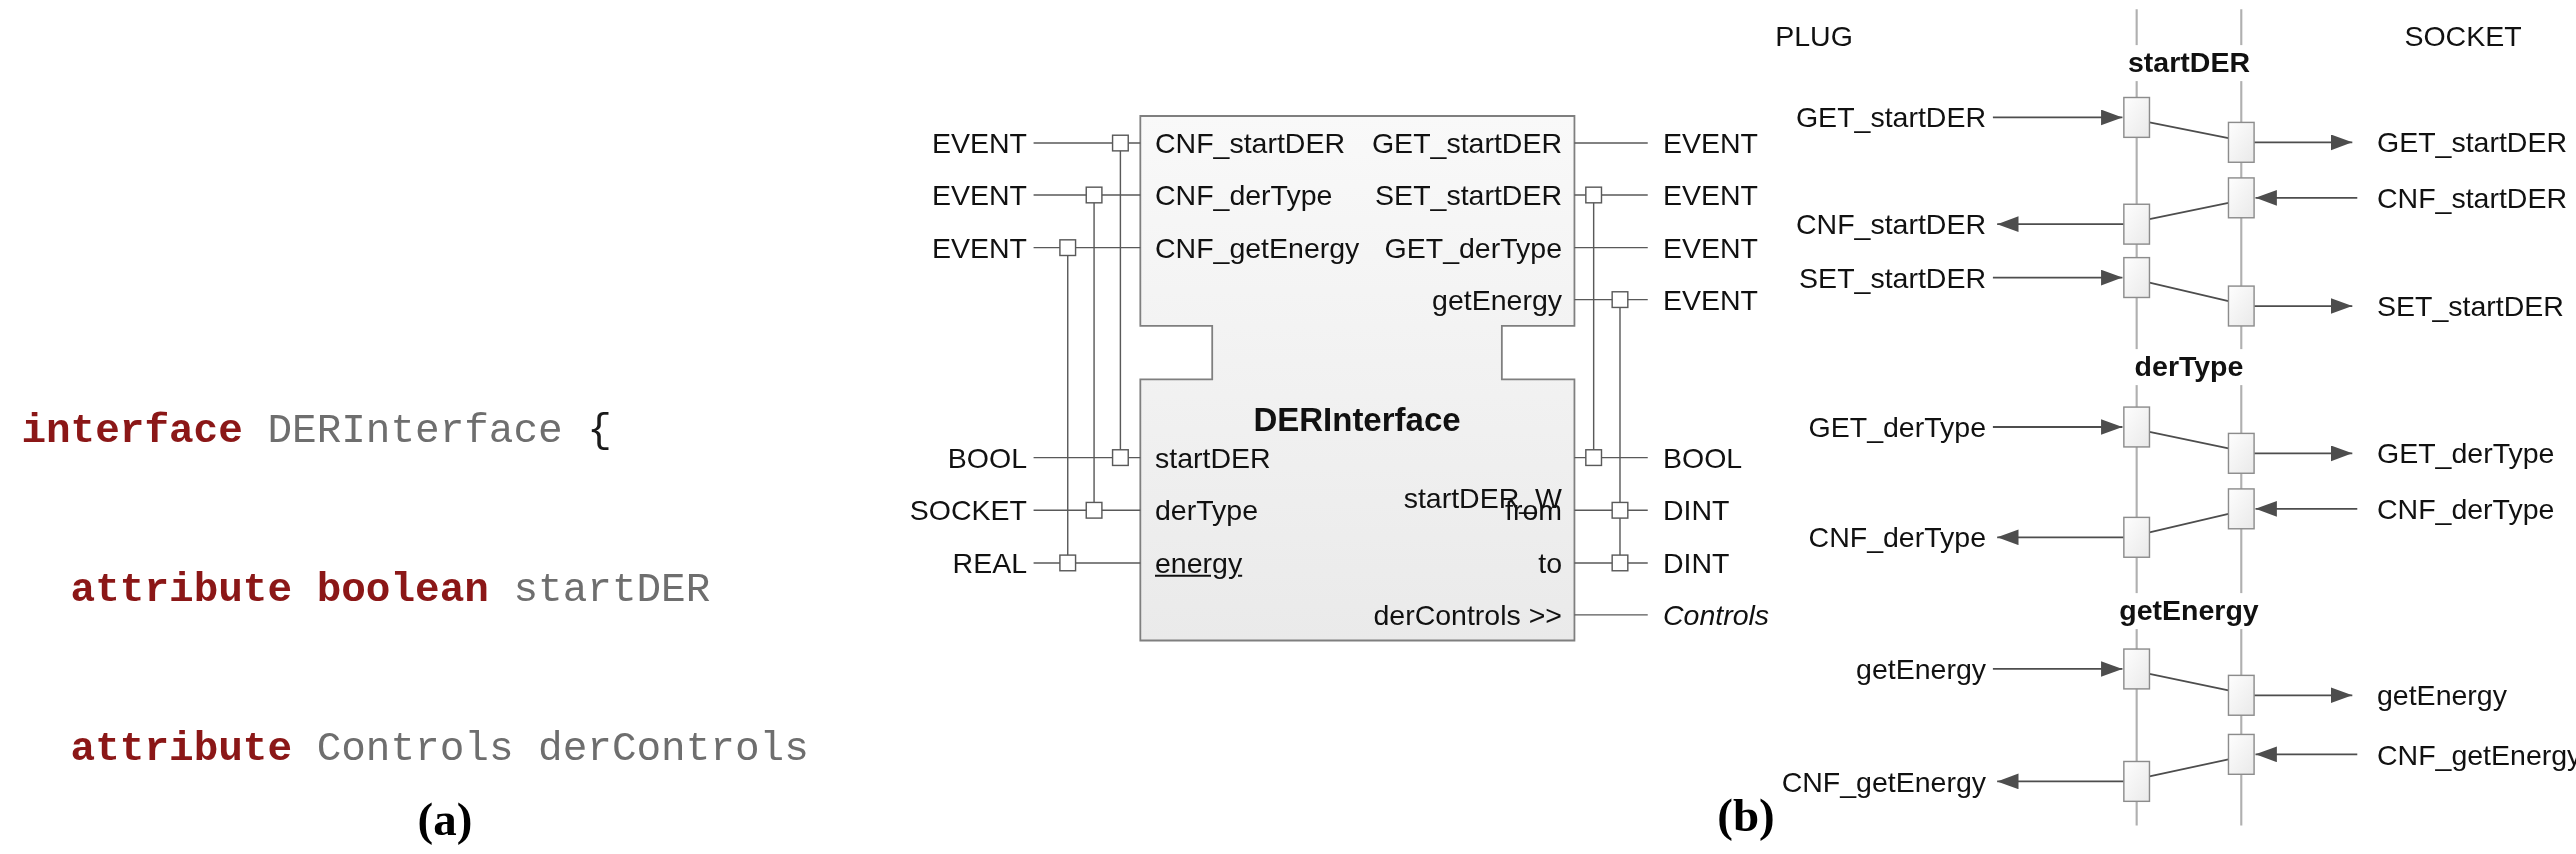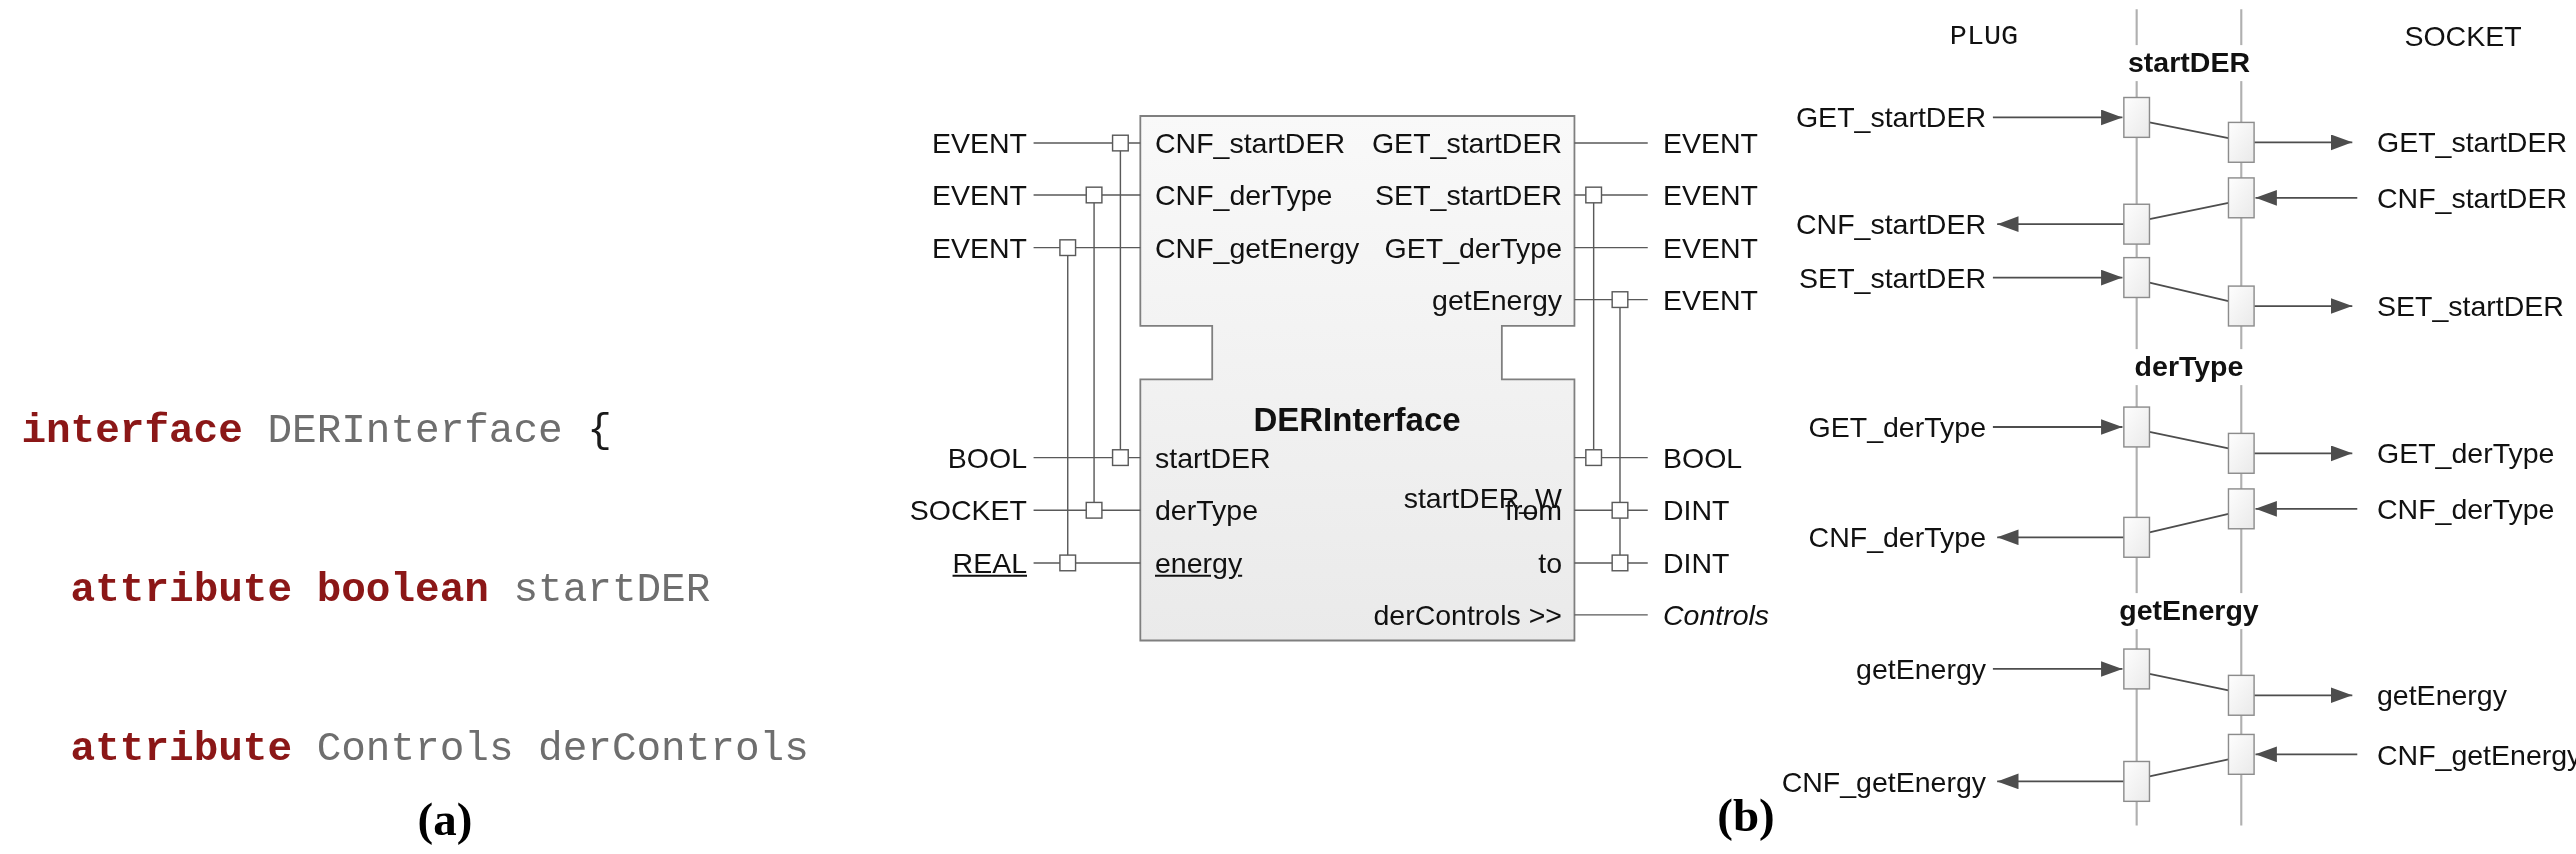--- a/index.html
+++ b/index.html
@@ -189,21 +189,21 @@
     
   </div>
 
   <div class="fb-title" style="left:1357px;top:420px;">DERInterface</div>
 
   <div class="lbl ra" style="right:1549px;top:143px;">EVENT</div>
   <div class="lbl ra" style="right:1549px;top:195px;">EVENT</div>
   <div class="lbl ra" style="right:1549px;top:248px;">EVENT</div>
   <div class="lbl ra" style="right:1549px;top:458px;">BOOL</div>
   <div class="lbl ra" style="right:1549px;top:510px;">SOCKET</div>
-  <div class="lbl ra" style="right:1549px;top:563px;text-decoration:underline;">REAL</div>
+  <div class="lbl ra" style="right:1549px;top:563px;">REAL</div>
 
   <div class="lbl" style="left:1155px;top:143px;">CNF_startDER</div>
   <div class="lbl" style="left:1155px;top:195px;">CNF_derType</div>
   <div class="lbl" style="left:1155px;top:248px;">CNF_getEnergy</div>
   <div class="lbl" style="left:1155px;top:458px;">startDER</div>
   <div class="lbl" style="left:1155px;top:510px;">derType</div>
   <div class="lbl" style="left:1155px;top:563px;text-decoration:underline;">energy</div>
 
   <div class="lbl ra" style="right:1014px;top:143px;">GET_startDER</div>
   <div class="lbl ra" style="right:1014px;top:195px;">SET_startDER</div>
@@ -216,21 +216,21 @@
 
   <div class="lbl" style="left:1663px;top:143px;">EVENT</div>
   <div class="lbl" style="left:1663px;top:195px;">EVENT</div>
   <div class="lbl" style="left:1663px;top:248px;">EVENT</div>
   <div class="lbl" style="left:1663px;top:300px;">EVENT</div>
   <div class="lbl" style="left:1663px;top:458px;">BOOL</div>
   <div class="lbl" style="left:1663px;top:510px;">DINT</div>
   <div class="lbl" style="left:1663px;top:563px;">DINT</div>
   <div class="lbl" style="left:1663px;top:615px;font-style:italic;">Controls</div>
 
-  <div class="seq-header" style="left:1984px;top:36px;font-family:Liberation Mono, monospace;">PLUG</div>
+  <div class="seq-header" style="left:1814px;top:36px;">PLUG</div>
   <div class="seq-header" style="left:2463px;top:36px;text-align:right;">SOCKET</div>
 
   <div class="seq-title" style="left:2189px;top:63px;">startDER</div>
   <div class="seq-title" style="left:2189px;top:367px;">derType</div>
   <div class="seq-title" style="left:2189px;top:611px;">getEnergy</div>
 
   <div class="lbl ra" style="right:590px;top:117px;">GET_startDER</div>
   <div class="lbl ra" style="right:590px;top:224px;">CNF_startDER</div>
   <div class="lbl ra" style="right:590px;top:278px;">SET_startDER</div>
   <div class="lbl ra" style="right:590px;top:427px;">GET_derType</div>

